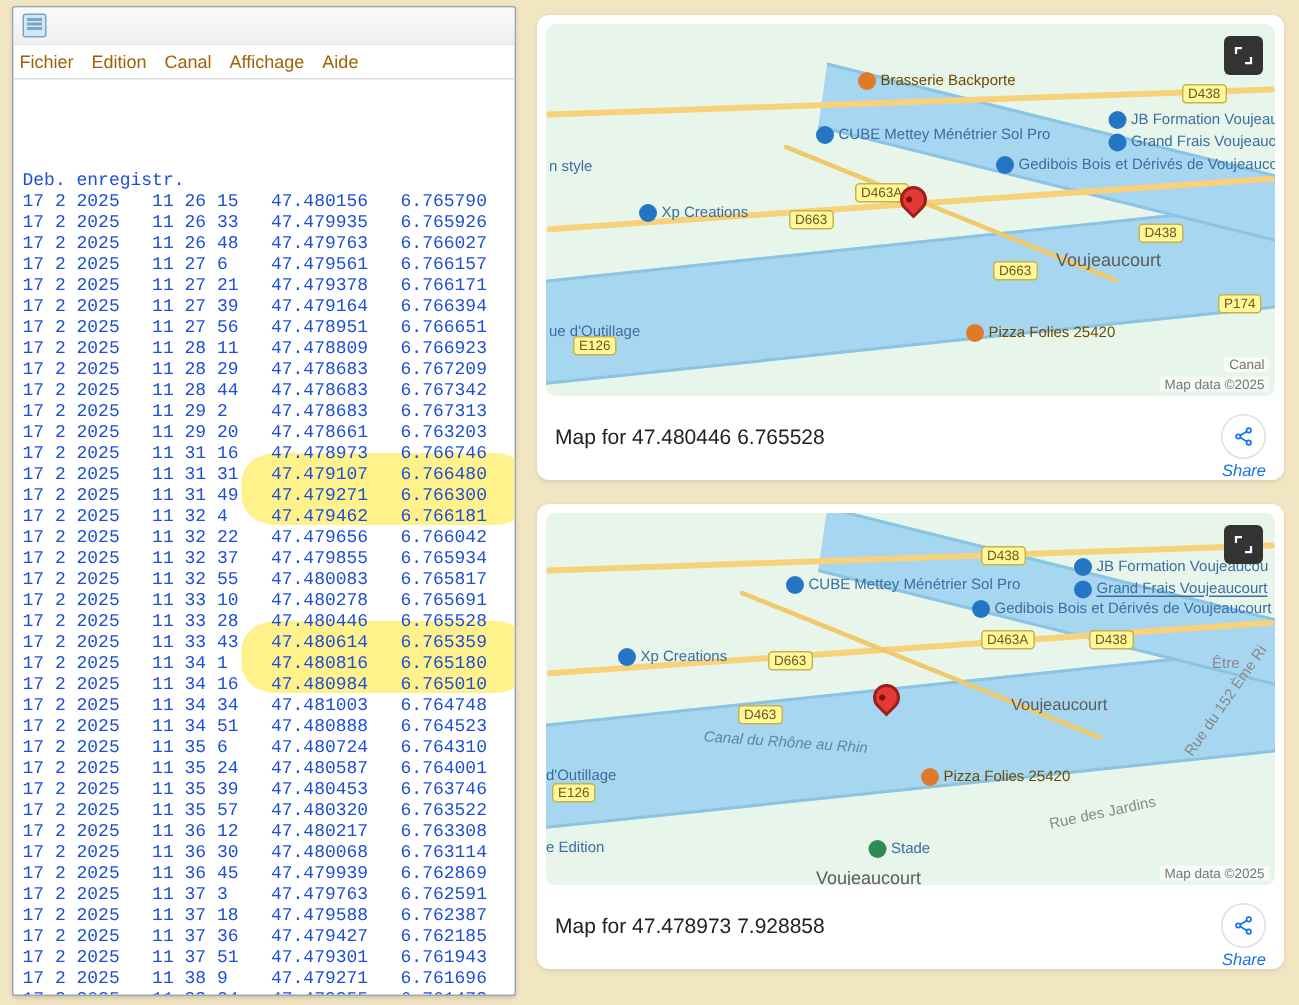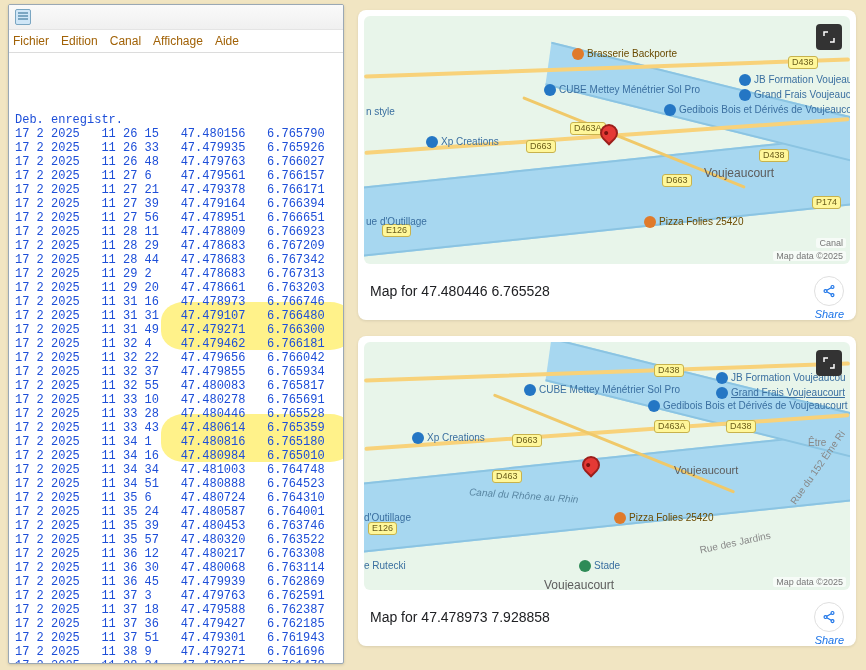--- a/index.html
+++ b/index.html
@@ -305,21 +305,21 @@
     <div class="rd-shield" style="left:4px;   top:180px;">E126</div>
 
     <div class="poi" style="left:160px; top:42px;"><span class="poi-pin blue"></span><span>CUBE Mettey Ménétrier Sol Pro</span></div>
     <div class="poi" style="left:352px; top:30px;"><span class="poi-pin blue"></span><span>JB Formation Voujeaucou</span></div>
     <div class="poi" style="left:352px; top:45px;text-decoration:underline;"><span class="poi-pin blue"></span><span>Grand Frais Voujeaucourt</span></div>
     <div class="poi" style="left:284px; top:58px;"><span class="poi-pin blue"></span><span>Gedibois Bois et Dérivés de Voujeaucourt</span></div>
     <div class="poi" style="left:48px;  top:90px;"><span class="poi-pin blue"></span><span>Xp Creations</span></div>
     <div class="poi dark" style="left:250px; top:170px;"><span class="poi-pin"></span><span>Pizza Folies 25420</span></div>
     <div class="poi" style="left:0px; top:170px;">d'Outillage</div>
     <div class="poi" style="left:215px; top:218px;"><span class="poi-pin green"></span><span>Stade</span></div>
-    <div class="poi" style="left:0px; top:218px;">e Rutecki</div>
+    <div class="poi" style="left:0px; top:218px;">e Edition</div>
     <div class="poi" style="left:335px; top:195px; transform:rotate(-12deg); color:#888;">Rue des Jardins</div>
     <div class="poi" style="left:410px; top:120px; transform:rotate(-55deg); color:#888;">Rue du 152 Ème Ri</div>
     <div class="poi" style="left:105px; top:148px; transform:rotate(4deg); color:#5a87a3; font-style:italic;">Canal du Rhône au Rhin</div>
     <div class="poi" style="left:444px; top:95px; color:#888;">Être</div>
 
     <div class="locality" style="left:180px; top:236px;">Voujeaucourt</div>
     <div class="locality" style="left:310px; top:122px; font-size:11px;">Voujeaucourt</div>
     <div class="marker" style="left:218px; top:114px;"></div>
 
     <div class="corner-btn">

